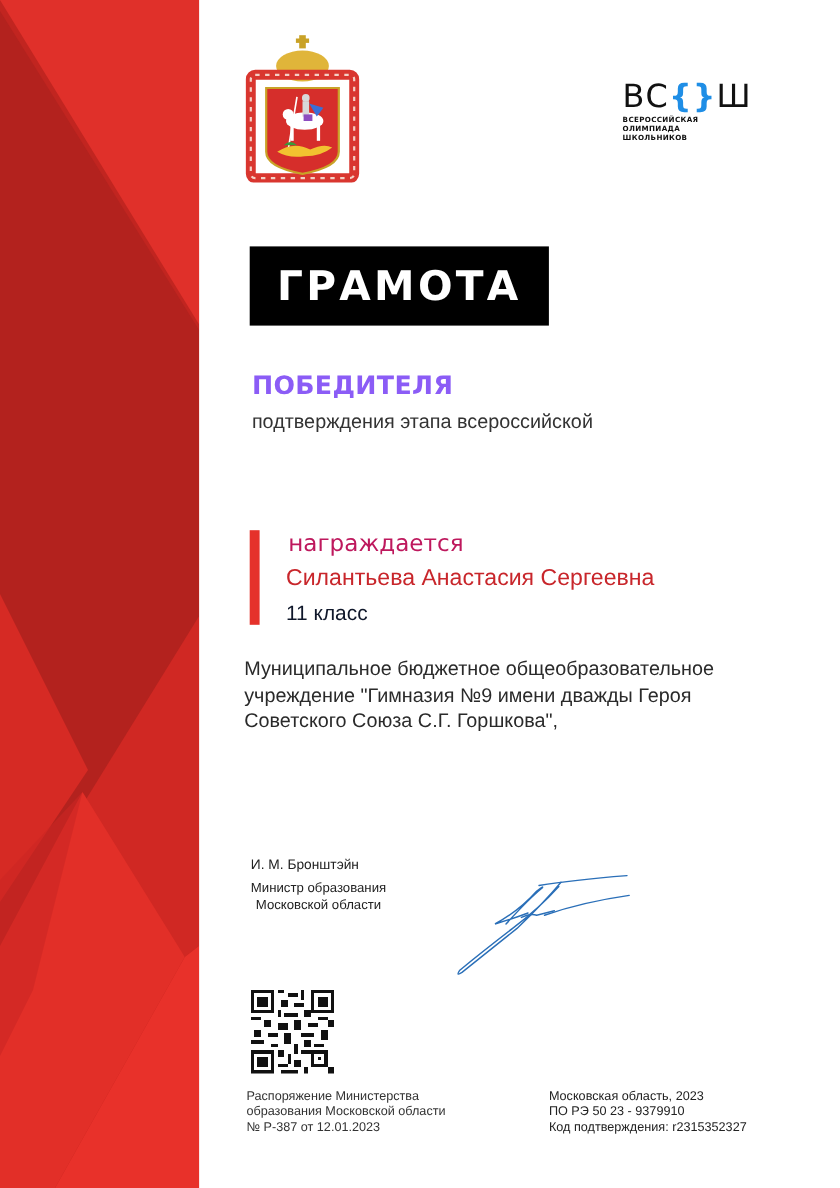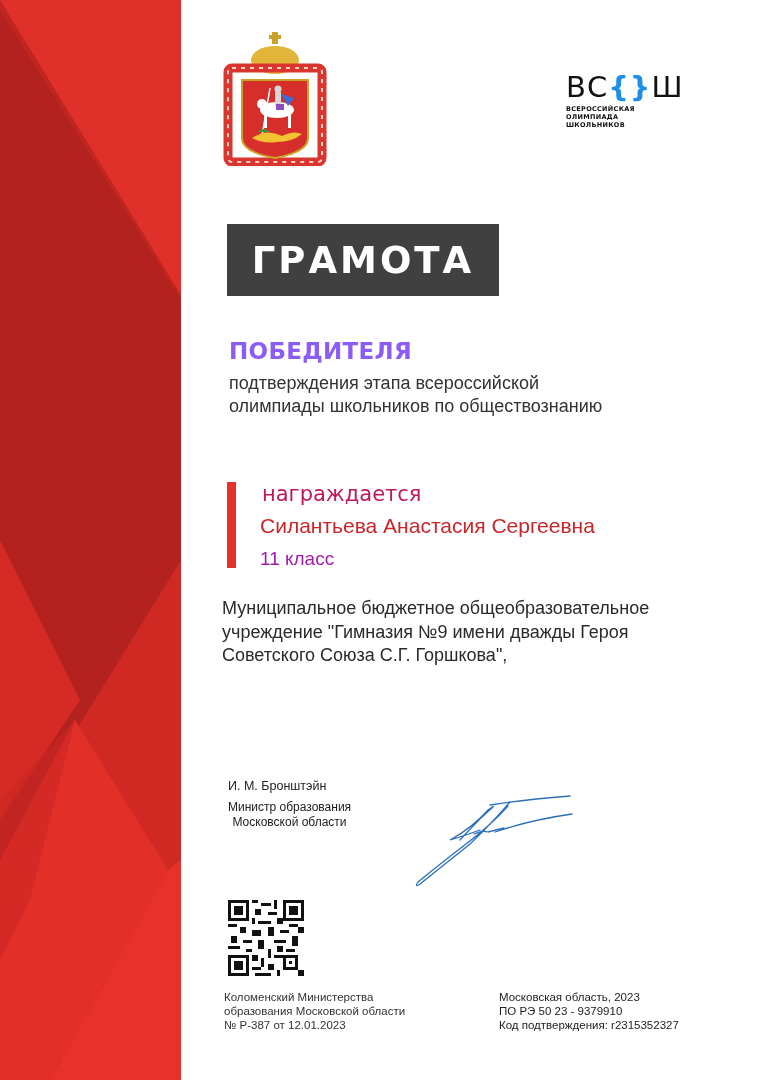--- a/index.html
+++ b/index.html
@@ -17,31 +17,31 @@
 
     .emblem { position: absolute; left: 222px; top: 30px; width: 106px; height: 136px; }
     .vsosh { position: absolute; left: 566px; top: 72px; width: 124px; }
     .vsosh-mark { display: flex; align-items: center; height: 30px; }
     .vsosh-mark span { font-weight: 400; font-size: 29px; letter-spacing: 1px; color: #111; line-height: 30px; font-family: "DejaVu Sans", sans-serif; }
     .vsosh-mark .brace { color: #1f8ee6; font-weight: 900; }
     .vsosh-sub { margin-top: 3px; font-size: 6.5px; font-weight: 700; line-height: 8px; color: #111; text-transform: uppercase; letter-spacing: 0.3px; font-family: "DejaVu Sans", sans-serif; }
 
     .gramota-box {
       position: absolute; left: 227px; top: 224px; width: 272px; height: 72px;
-      background: #404040; display: flex; align-items: center; justify-content: center;
+      background: #000000; display: flex; align-items: center; justify-content: center;
     }
     .gramota-box span { color: #fff; font-weight: 700; font-size: 37px; letter-spacing: 3px; font-family: "DejaVu Sans", sans-serif; }
 
     .winner-title { position: absolute; left: 229px; top: 338px; font-size: 23px; font-weight: 700; color: #8b5cf6; font-family: "DejaVu Sans", sans-serif; letter-spacing: 0.3px; }
     .winner-desc { position: absolute; left: 229px; top: 372px; font-size: 18px; line-height: 22.5px; color: #333; }
 
     .accent-bar { position: absolute; left: 227px; top: 482px; width: 9px; height: 86px; background: #e5322b; }
     .awarded { position: absolute; left: 262px; top: 482px; font-size: 21px; color: #be185d; font-family: "DejaVu Sans", sans-serif; }
     .name { position: absolute; left: 260px; top: 514px; font-size: 21px; color: #c8262b; }
-    .grade { position: absolute; left: 260px; top: 548px; font-size: 19px; color: #a21caf; }
+    .grade { position: absolute; left: 260px; top: 548px; font-size: 19px; color: #0f172a; }
 
     .school { position: absolute; left: 222px; top: 597px; font-size: 18px; line-height: 23.5px; color: #2a2a2a; width: 480px; }
 
     .sign-name { position: absolute; left: 228px; top: 779px; font-size: 12.5px; color: #222; }
     .sign-role { position: absolute; left: 228px; top: 800px; font-size: 12px; line-height: 15px; color: #222; text-align: center; }
     .signature { position: absolute; left: 400px; top: 780px; width: 190px; height: 110px; }
 
     .qr { position: absolute; left: 228px; top: 900px; width: 76px; height: 76px; }
     .order { position: absolute; left: 224px; top: 990px; font-size: 11.5px; line-height: 14px; color: #333; }
     .region { position: absolute; left: 499px; top: 990px; font-size: 11.5px; line-height: 14px; color: #222; }
@@ -104,21 +104,20 @@
   </div>
 </div>
 
 <div class="gramota-box">
   <span>ГРАМОТА</span>
 </div>
 
 <div class="winner-title">ПОБЕДИТЕЛЯ</div>
 <div class="winner-desc">
   <div>подтверждения этапа всероссийской</div>
-  <div>олимпиады школьников по обществознанию</div>
 </div>
 
 <div class="accent-bar"></div>
 <div class="awarded">награждается</div>
 <div class="name">Силантьева Анастасия Сергеевна</div>
 <div class="grade">11 класс</div>
 
 <div class="school">
   <div>Муниципальное бюджетное общеобразовательное</div>
   <div>учреждение "Гимназия №9 имени дважды Героя</div>
@@ -187,21 +186,21 @@
       <rect x="8" y="22" width="3" height="1"></rect>
         <rect x="13" y="21" width="2" height="2"></rect>
         <rect x="9" y="24" width="5" height="1"></rect>
       <rect x="16" y="23" width="1" height="2"></rect>
         <rect x="23" y="23" width="2" height="2"></rect>
     </g>
   </svg>
 </div>
 
 <div class="order">
-  <div>Коломенский Министерства</div>
+  <div>Распоряжение Министерства</div>
   <div>образования Московской области</div>
   <div>№ Р-387 от 12.01.2023</div>
 </div>
 <div class="region">
   <div>Московская область, 2023</div>
   <div>ПО РЭ 50 23 - 9379910</div>
   <div>Код подтверждения: r2315352327</div>
 </div>
 
 </body></html>

